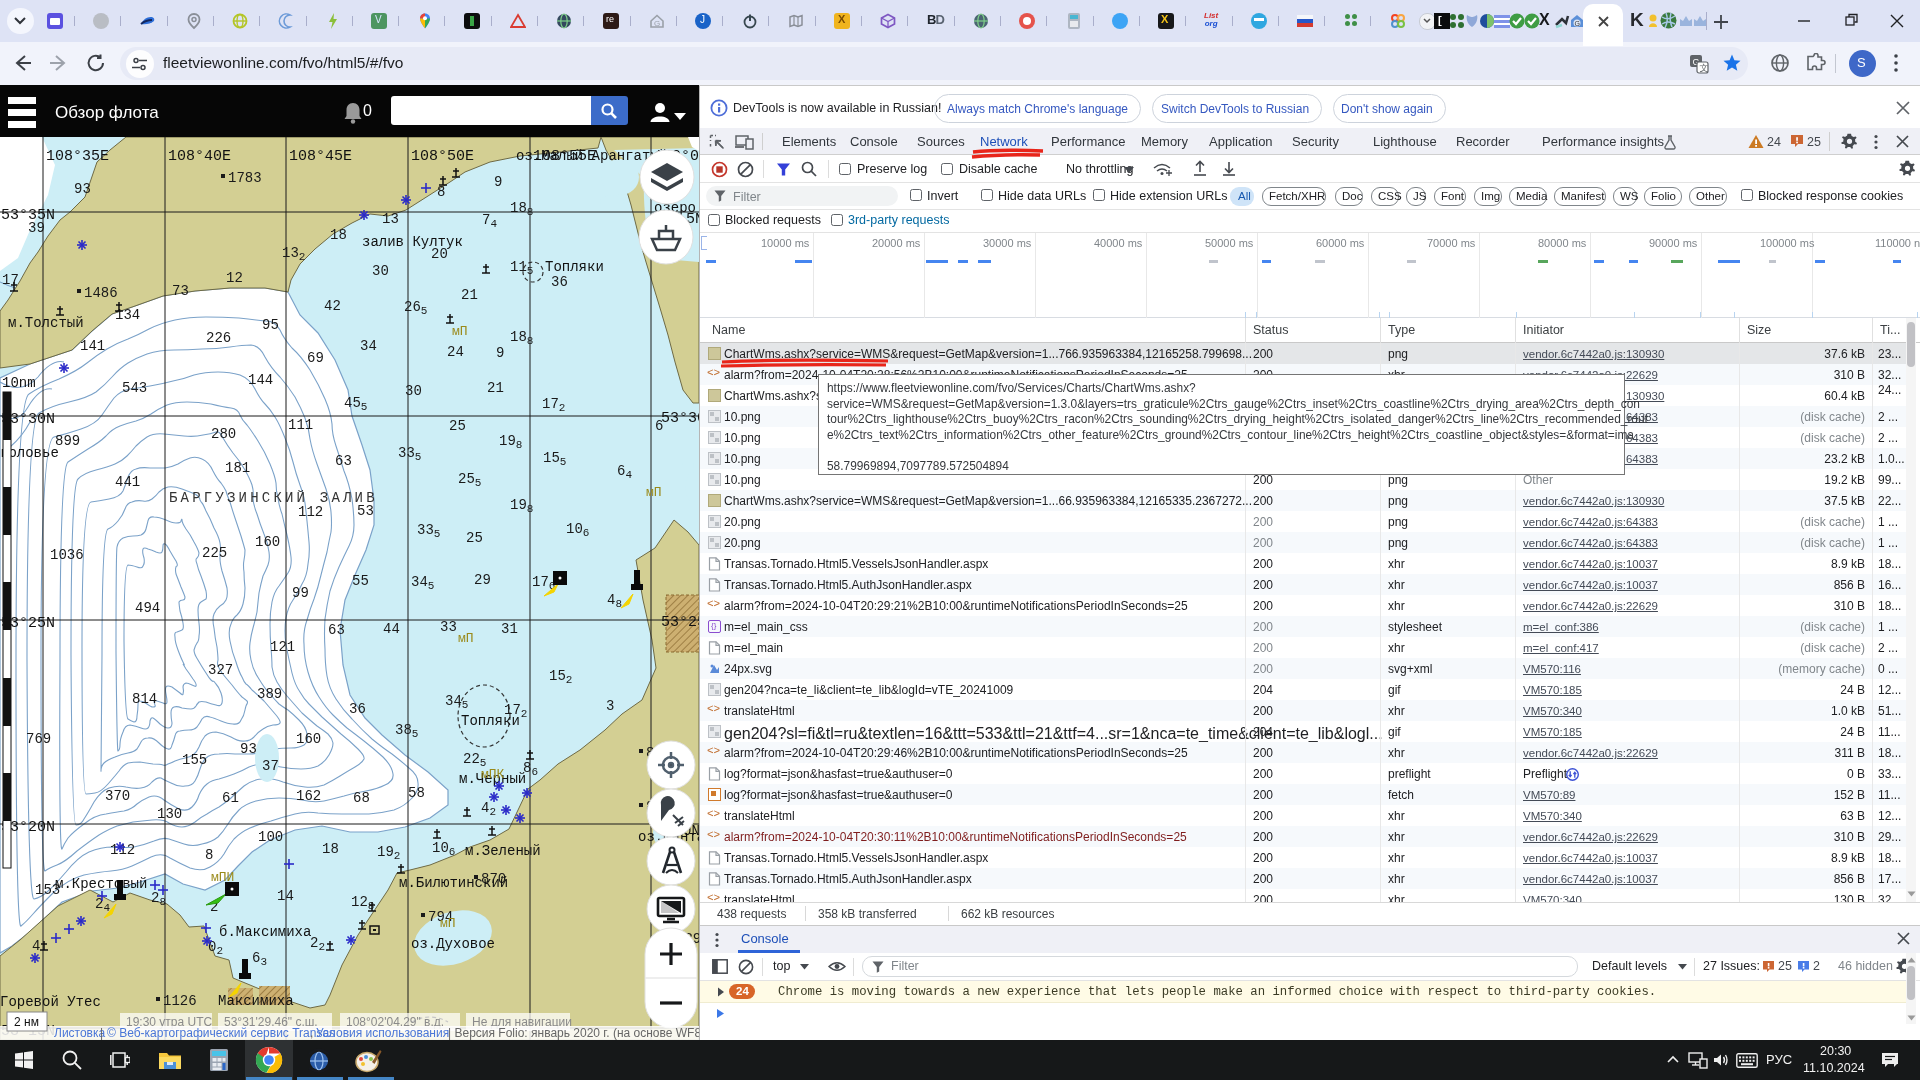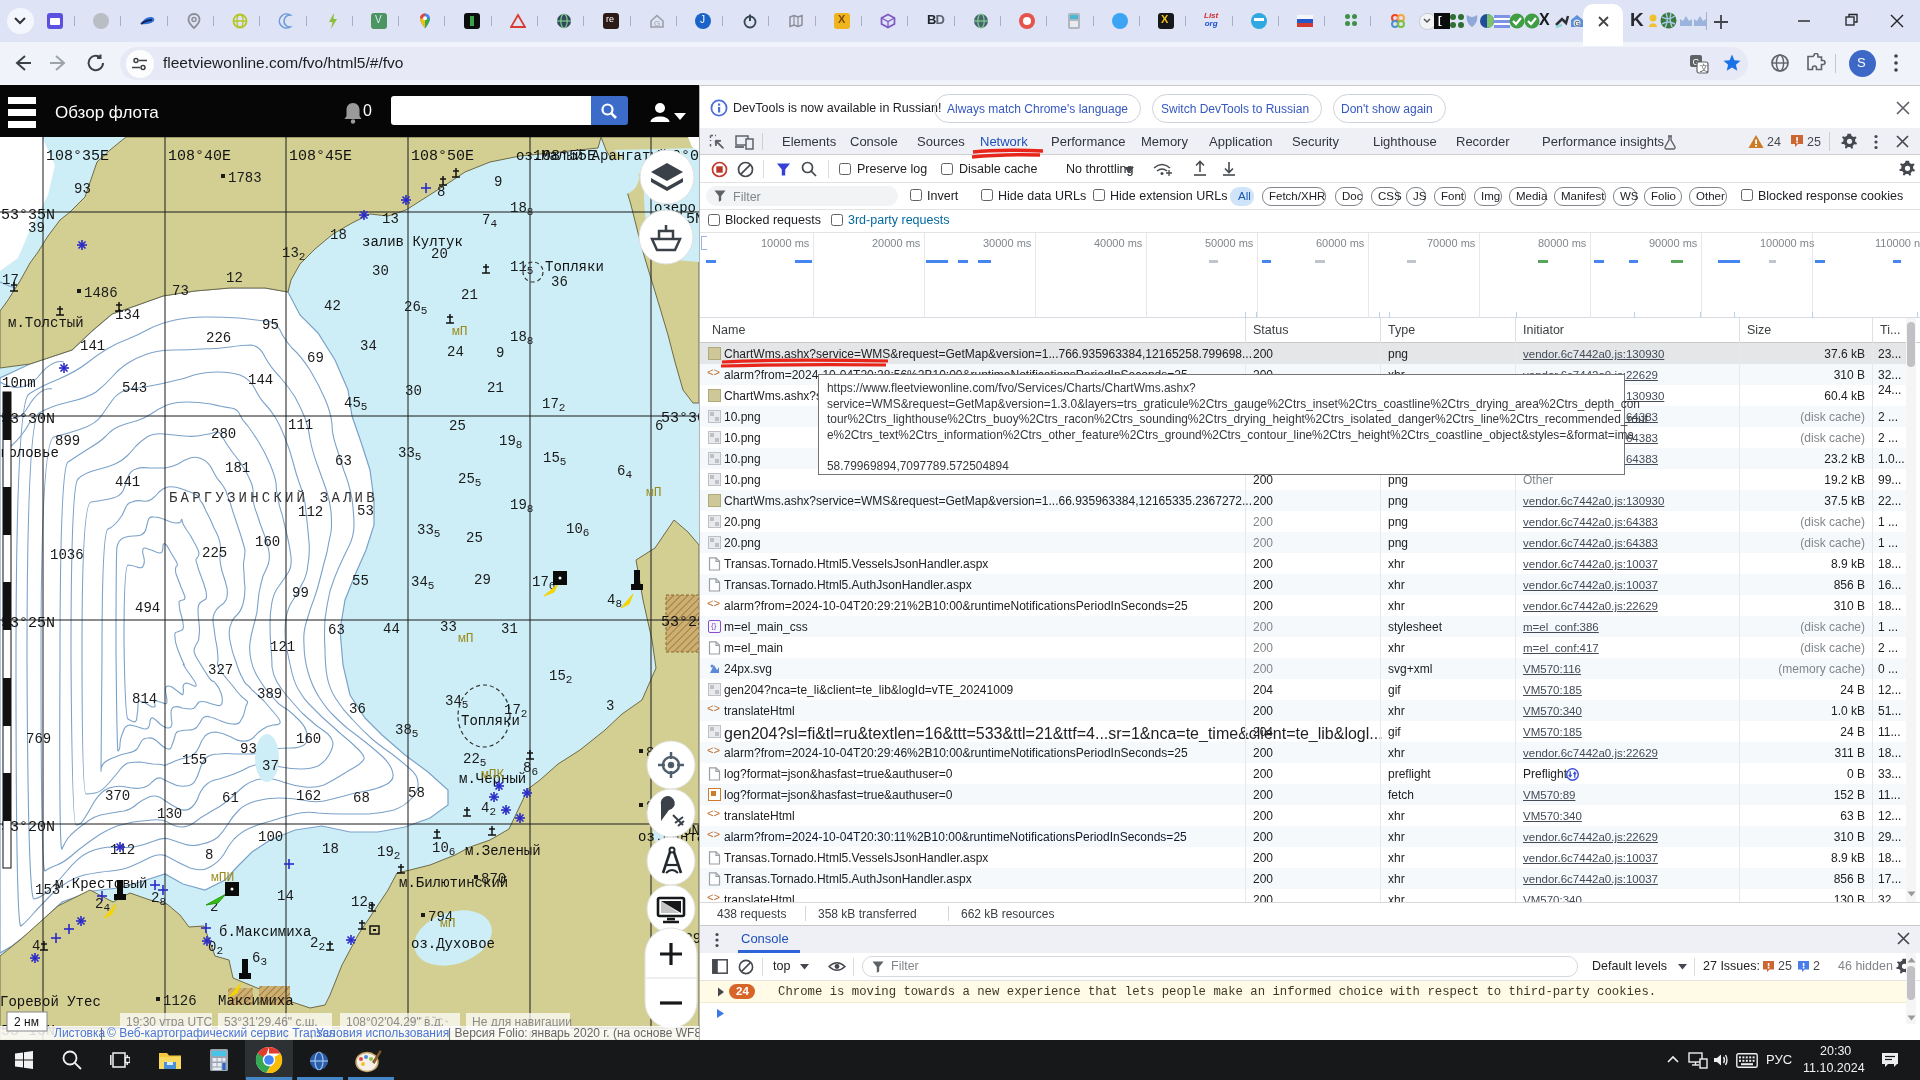--- a/index.html
+++ b/index.html
@@ -1331,21 +1331,21 @@
 <div class="abs" style="left:0;top:462px;width:1206px;height:21px;background:#fff;"></div>
 <div class="txt" style="left:7px;top:465px;font-size:11px;color:#c06c2c;font-family:Liberation Mono,monospace;">&lt;&gt;</div>
 <div class="txt" style="left:24px;top:466px;font-size:12px;color:#202124;">translateHtml</div>
 <div class="txt" style="left:553px;top:466px;font-size:12px;color:#202124;">200</div>
 <div class="txt" style="left:688px;top:466px;font-size:12px;color:#202124;">xhr</div>
 <div class="txt" style="left:823px;top:467px;font-size:11.5px;color:#444b57;text-decoration:underline;">VM570:340</div>
 <div class="txt" style="left:940px;top:466px;width:225px;text-align:right;font-size:12px;color:#202124;">63 B</div>
 <div class="txt" style="left:1178px;top:466px;font-size:12px;color:#202124;">12...</div>
 <div class="abs" style="left:0;top:483px;width:1206px;height:21px;background:#f6f9fc;"></div>
 <div class="txt" style="left:7px;top:486px;font-size:11px;color:#c06c2c;font-family:Liberation Mono,monospace;">&lt;&gt;</div>
-<div class="txt" style="left:24px;top:487px;font-size:12px;color:#0f172a;">alarm?from=2024-10-04T20:30:11%2B10:00&amp;runtimeNotificationsPeriodInSeconds=25</div>
+<div class="txt" style="left:24px;top:487px;font-size:12px;color:#7f1d1d;">alarm?from=2024-10-04T20:30:11%2B10:00&amp;runtimeNotificationsPeriodInSeconds=25</div>
 <div class="txt" style="left:553px;top:487px;font-size:12px;color:#202124;">200</div>
 <div class="txt" style="left:688px;top:487px;font-size:12px;color:#202124;">xhr</div>
 <div class="txt" style="left:823px;top:488px;font-size:11.5px;color:#444b57;text-decoration:underline;">vendor.6c7442a0.js:22629</div>
 <div class="txt" style="left:940px;top:487px;width:225px;text-align:right;font-size:12px;color:#202124;">310 B</div>
 <div class="txt" style="left:1178px;top:487px;font-size:12px;color:#202124;">29...</div>
 <div class="abs" style="left:0;top:504px;width:1206px;height:21px;background:#fff;"></div>
 <svg class="abs" style="left:8px;top:508px" width="13" height="14">
         <path d="M1.5 0.8 L8 0.8 L11.5 4.3 L11.5 13 L1.5 13Z" fill="#fff" stroke="#9aa0a6" stroke-width="1.2"></path>
         <path d="M8 0.8 L8 4.3 L11.5 4.3" fill="none" stroke="#9aa0a6" stroke-width="1.2"></path>
       </svg>

